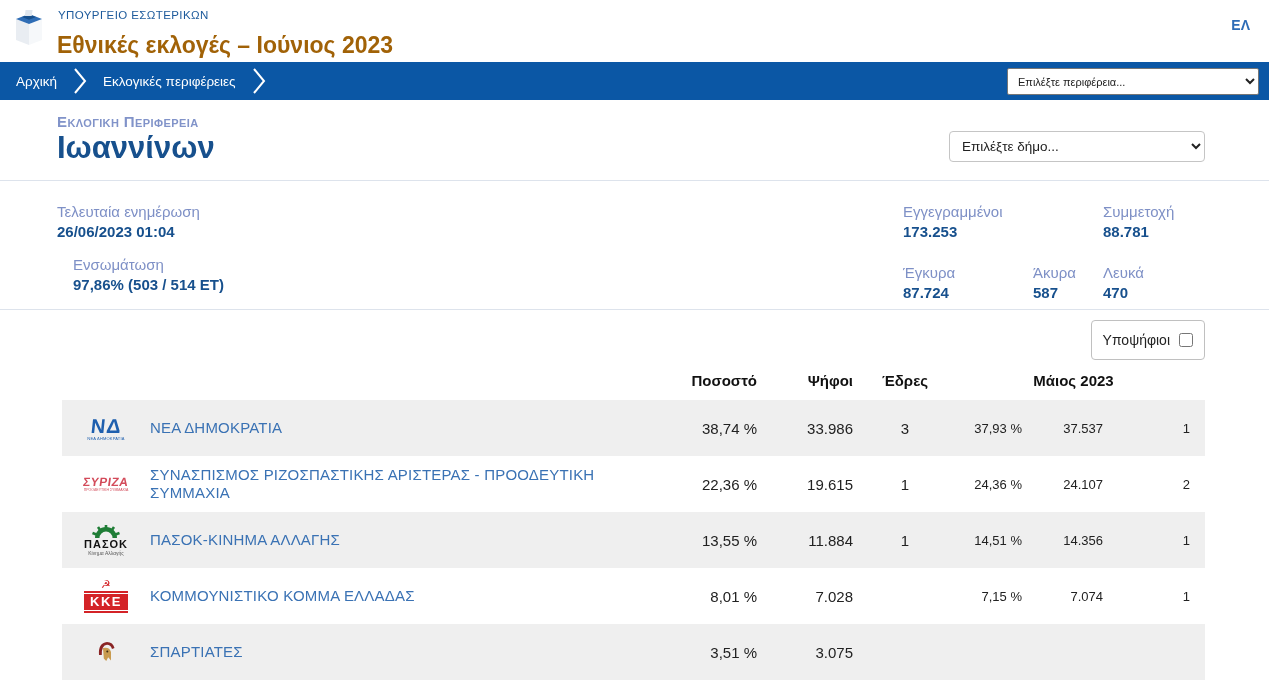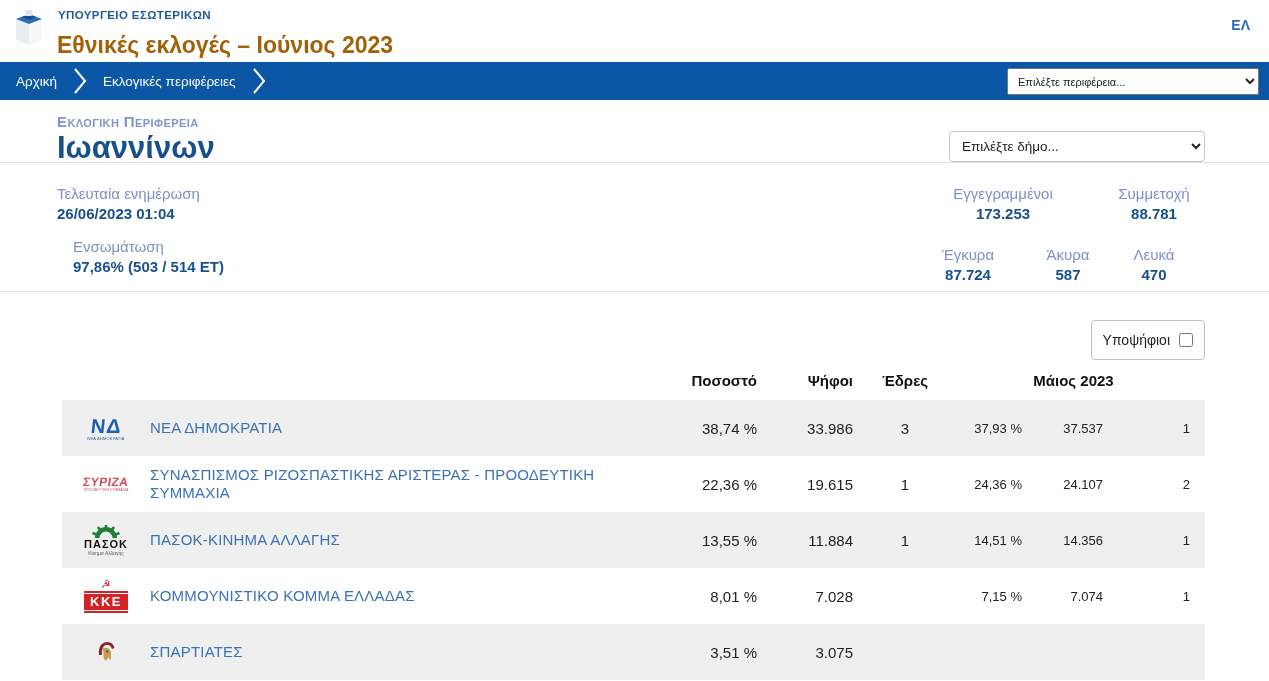--- a/index.html
+++ b/index.html
@@ -3,49 +3,49 @@
 <meta charset="utf-8">
 <style>
   * { margin:0; padding:0; box-sizing:border-box; }
   html,body { background:#fff; }
   body { font-family:"Liberation Sans","DejaVu Sans",sans-serif; color:#222; }
   .page { position:relative; width:1269px; height:681px; background:#fff; overflow:hidden; }
 
   
   .top-header { position:relative; height:62px; background:#fff; }
   .ballot-icon { position:absolute; left:12px; top:7px; }
-  .ministry { position:absolute; left:58px; top:9px; font-size:11.5px; letter-spacing:.4px; color:#1d5a9b; font-weight:700; }
+  .ministry { position:absolute; left:58px; top:9px; font-size:11.5px; letter-spacing:.4px; color:#1d5a9b; font-weight:400; }
   .site-title { position:absolute; left:57px; top:32px; font-size:23px; font-weight:600; color:#a16207; }
   .lang { position:absolute; right:19px; top:17px; font-size:14px; color:#2e6db7; font-weight:600; text-decoration:none; cursor:pointer; }
 
   
   .crumb-bar { position:relative; height:38px; background:#0b57a5; display:flex; align-items:center; }
   .crumb-link { color:#fff; font-size:13.5px; padding:0 16px; text-decoration:none; cursor:pointer; }
   .crumb-chev { display:flex; align-items:center; }
   .region-select { position:absolute; right:10px; top:6px; width:252px; height:27px; font-size:11px;
                    font-family:inherit; color:#222; border:1px solid #767676; border-radius:2px; background:#fff; padding:0 6px; }
 
   
-  .region-area { position:relative; height:63px; border-bottom:1px solid #dde3ec; }
+  .region-area { position:relative; height:81px; border-bottom:1px solid #dde3ec; }
   .region-label { position:absolute; left:57px; top:13px; font-size:15px; font-weight:600; letter-spacing:.4px;
                   color:#8193c9; font-variant:small-caps; }
   .region-name { position:absolute; left:57px; top:30px; font-size:31px; font-weight:600; color:#17508d; }
   .muni-select { position:absolute; right:64px; top:31px; width:256px; height:31px; font-size:13.5px;
                  font-family:inherit; color:#222; border:1px solid #c5c5c5; border-radius:4px; background:#fff; padding:0 8px; }
 
   
   .stats-band { position:relative; height:129px; border-bottom:1px solid #dde3ec; }
   .stat-label { font-size:15px; color:#7e90c6; }
   .stat-value { font-size:15px; font-weight:700; color:#17508d; margin-top:3px; }
   .stats-left { position:absolute; left:57px; top:22px; }
   .stats-left .stat-group + .stat-group { margin-top:16px;margin-left:16px; }
   .stats-right { position:absolute; right:64px; top:22px; width:302px; }
   .sr-row1 { display:grid; grid-template-columns:200px 102px; }
   .sr-row2 { display:grid; grid-template-columns:130px 70px 102px; margin-top:24px; }
-  .sr-cell { text-align:center; }
+  .sr-cell { text-align:left; }
 
   
   .cand-btn { position:absolute; right:64px; top:320px; height:40px; display:flex; align-items:center; gap:9px;
               background:#fff; border:1px solid #c0c0c0; border-radius:4px; padding:0 11px; font-family:inherit;
               font-size:14px; color:#222; cursor:pointer; }
   .cand-btn input { width:14px; height:14px; margin:0; }
 
   
   .results { position:absolute; left:62px; top:360px; width:1143px; }
   .grid-row { display:grid; grid-template-columns:88px 497px 110px 96px 104px 65px 81px 87px; align-items:center; padding-right:15px; }

